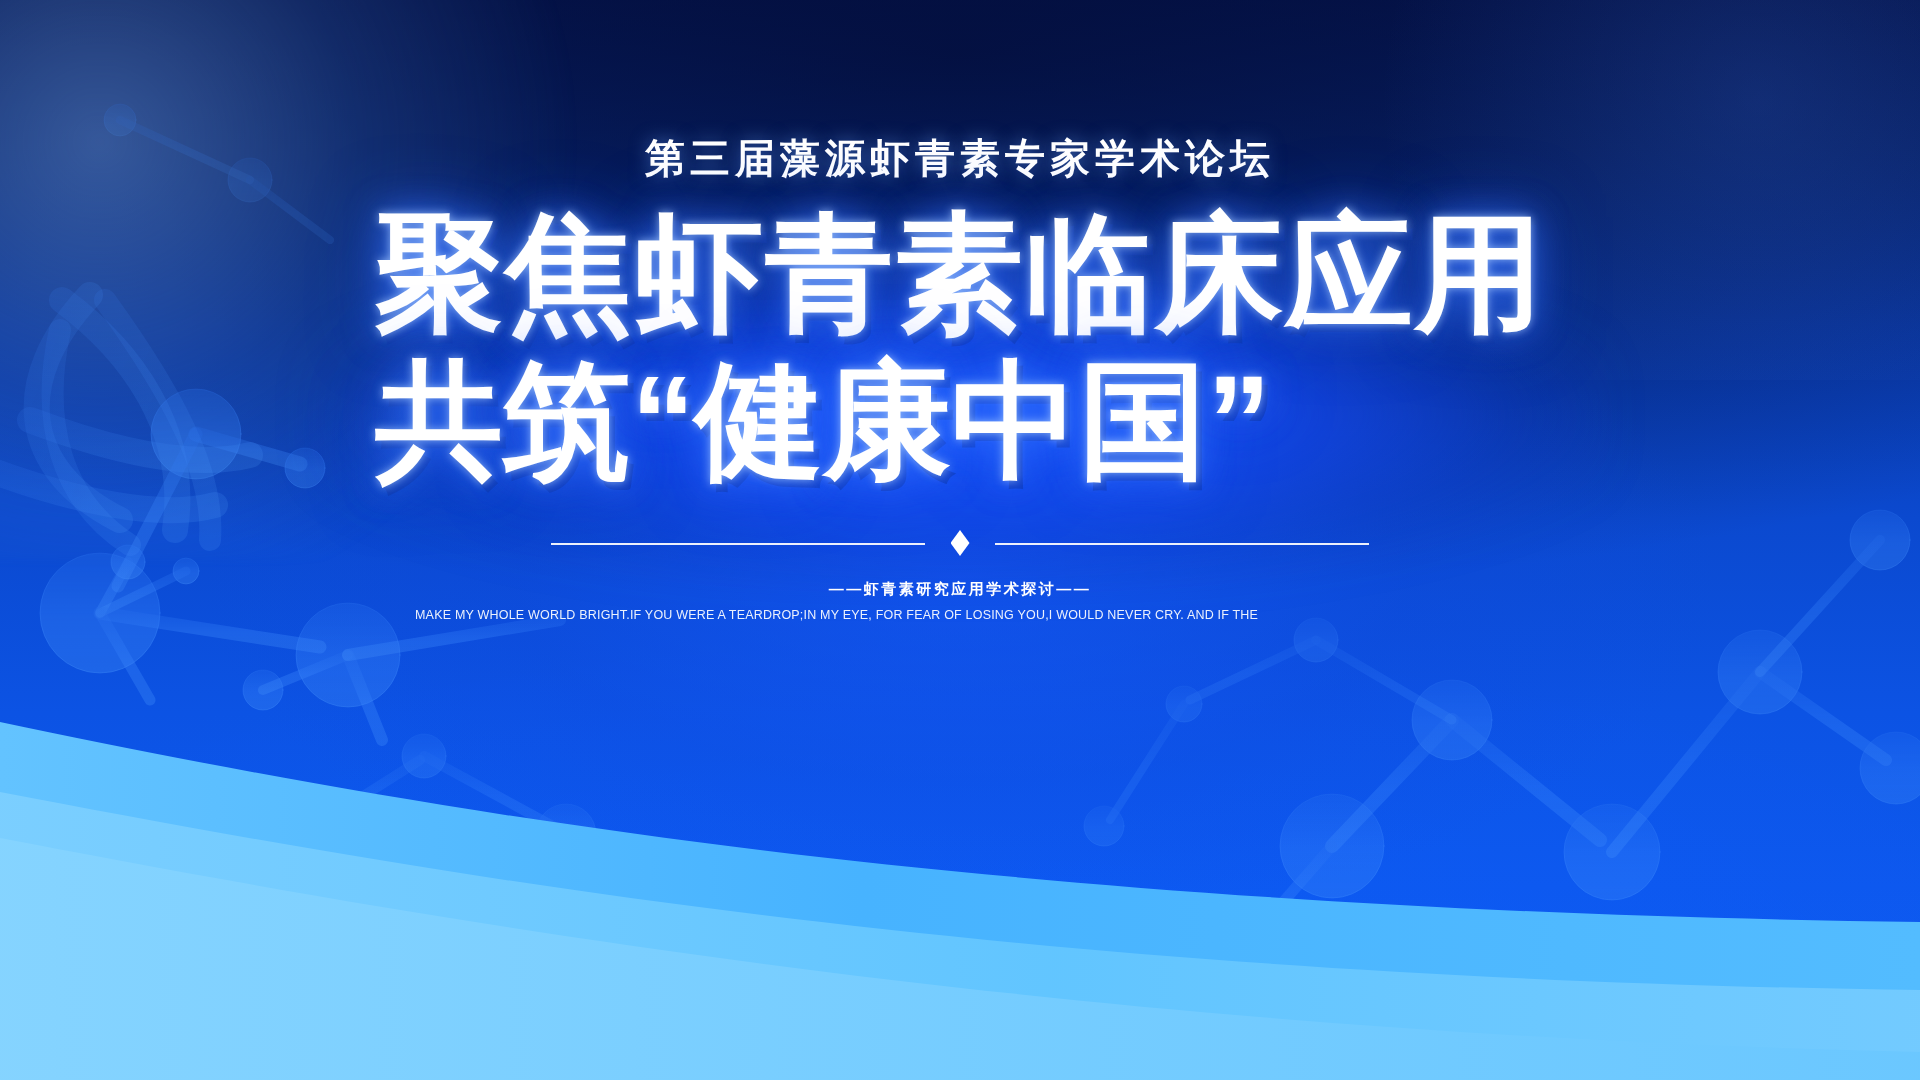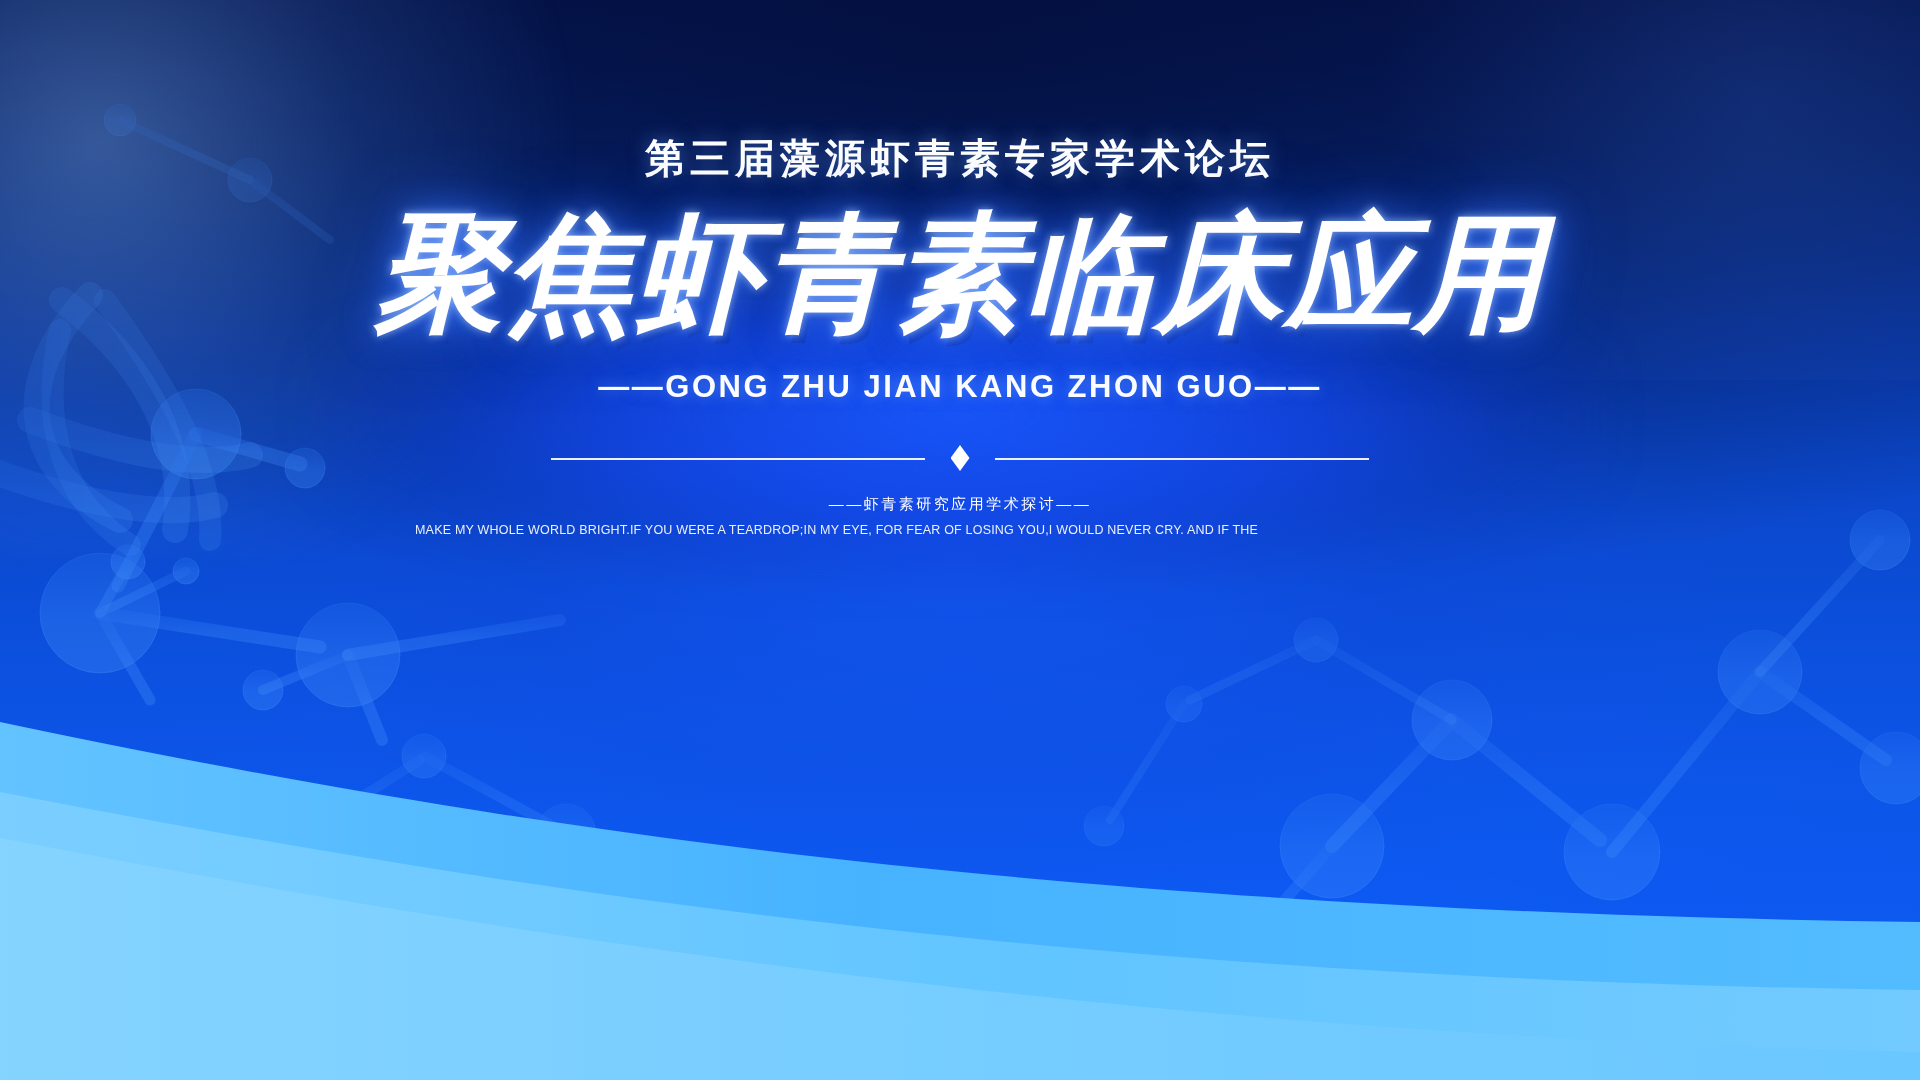--- a/index.html
+++ b/index.html
@@ -97,21 +97,20 @@
     color: #ffffff;
     font-weight: 700;
     text-shadow: 0 0 18px rgba(110,170,255,0.55), 0 2px 4px rgba(0,20,80,0.5);
     white-space: nowrap;
   }
 
   .title-wrap {
     margin-top: 28px;
     text-align: left;
     position: relative;
-    font-style: italic;
   }
   .title-glow {
     position: absolute;
     left: 50%;
     top: 44px;
     width: 1290px;
     height: 330px;
     transform: translateX(-50%);
     background: radial-gradient(ellipse at 50% 50%, rgba(26,88,255,0.95) 0%, rgba(22,74,248,0.62) 38%, rgba(14,55,210,0.18) 62%, rgba(0,0,0,0) 78%);
     filter: blur(22px);
@@ -166,21 +165,21 @@
   .divider .diamond {
     width: 19px;
     height: 26px;
     background: #ffffff;
     clip-path: polygon(50% 0%, 100% 50%, 50% 100%, 0% 50%);
   }
 
   .sub-cn {
     margin-top: 22px;
     font-size: 15px;
-    font-weight: 400;
+    font-weight: 700;
     letter-spacing: 2.5px;
     color: #ffffff;
     white-space: nowrap;
   }
 
   .sub-en {
     margin-top: 7px;
     width: 1090px;
     text-align: left;
     font-size: 12.5px;
@@ -344,23 +343,23 @@
     </svg>
   </div>
 
   <div class="content">
 
     <div class="eyebrow">第三届藻源虾青素专家学术论坛</div>
 
     <div class="title-wrap">
       <div class="title-glow"></div>
       <div class="title-line l1">聚焦虾青素临床应用</div>
+      <div class="title-line l2">共筑“健康中国”</div>
     </div>
 
-    <div class="pinyin">——GONG ZHU JIAN KANG ZHON GUO——</div>
 
     <div class="divider">
       <span class="dline left"></span>
       <span class="diamond"></span>
       <span class="dline right"></span>
     </div>
 
     <div class="sub-cn">——虾青素研究应用学术探讨——</div>
 
     <div class="sub-en">

